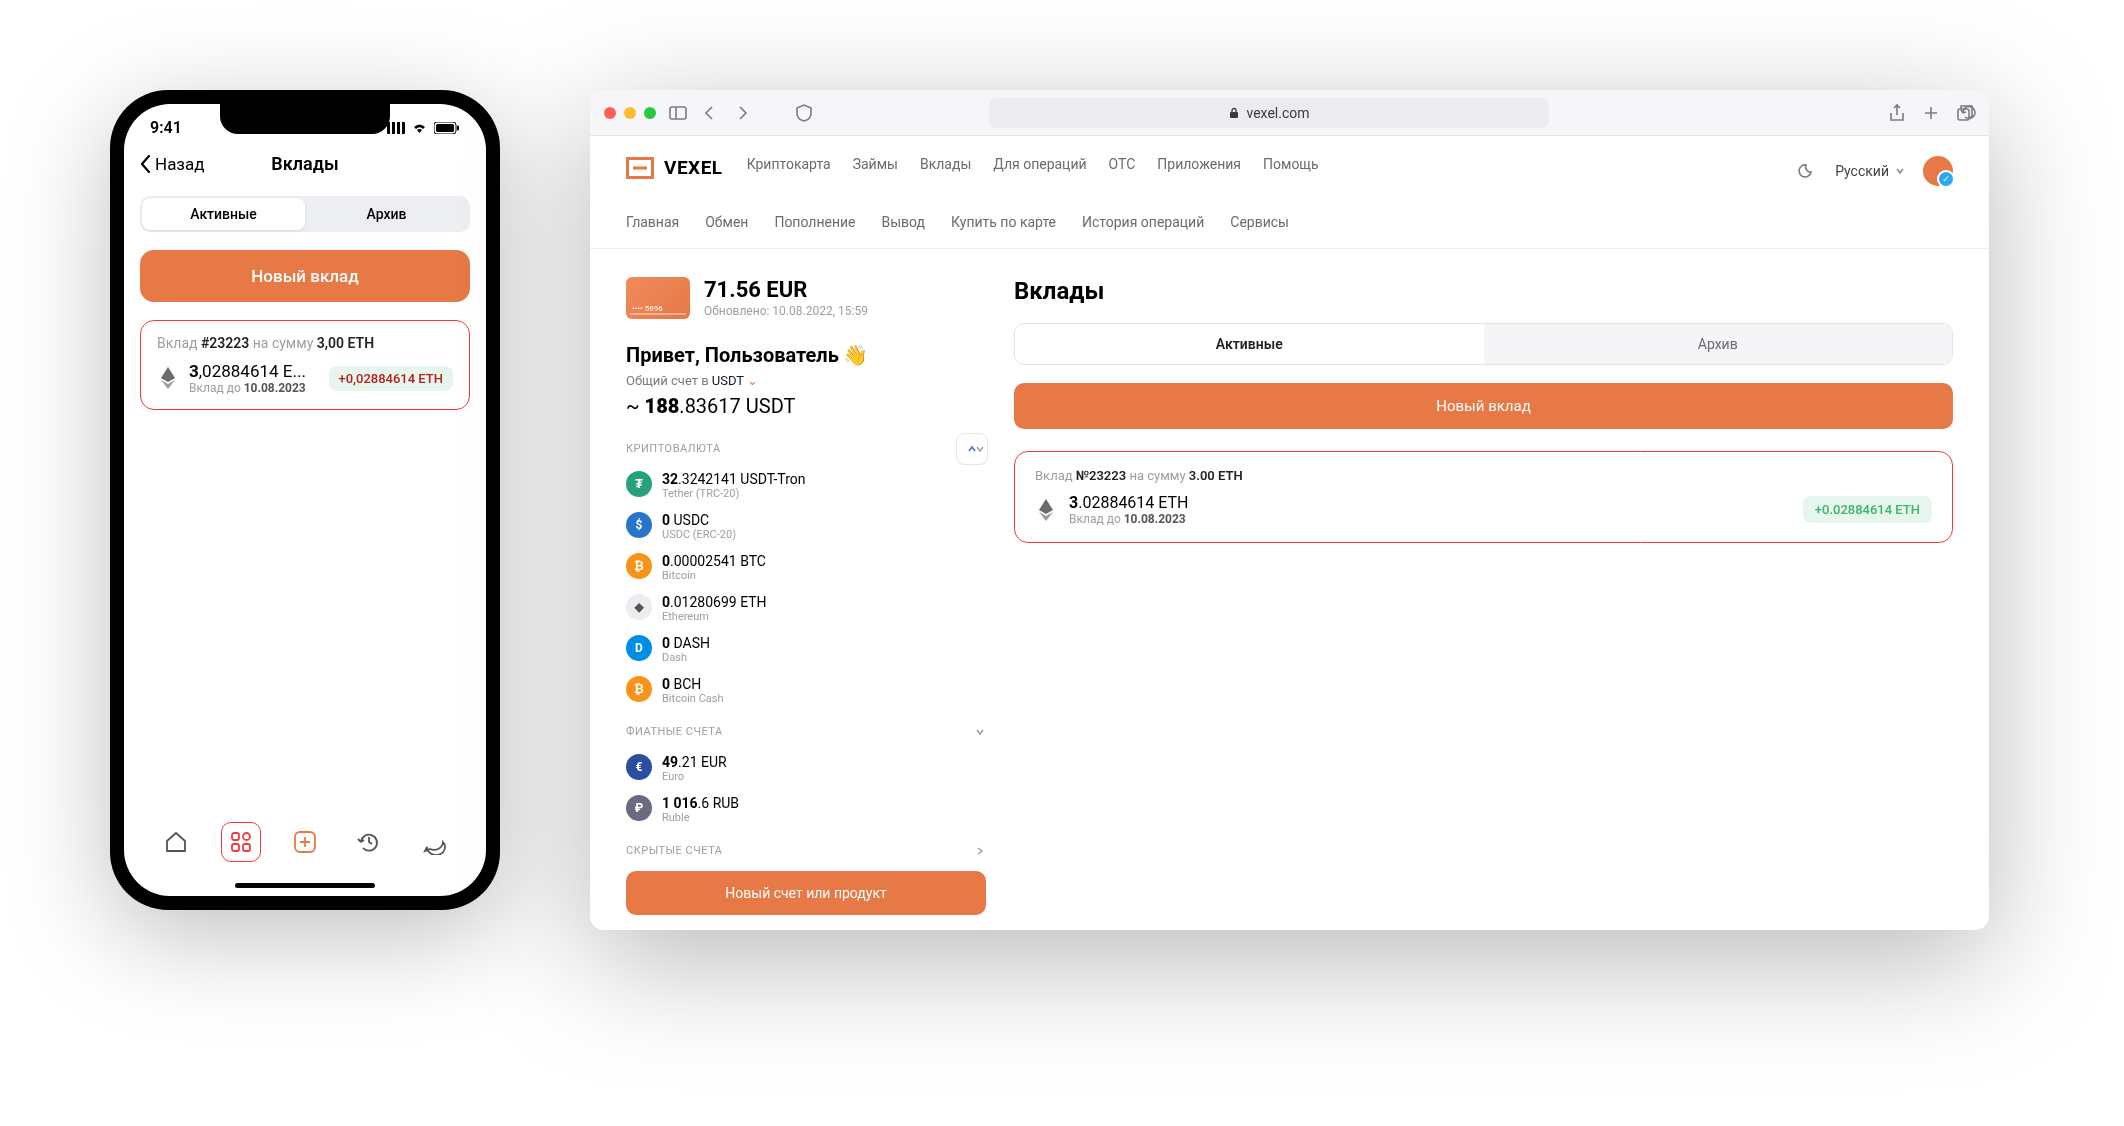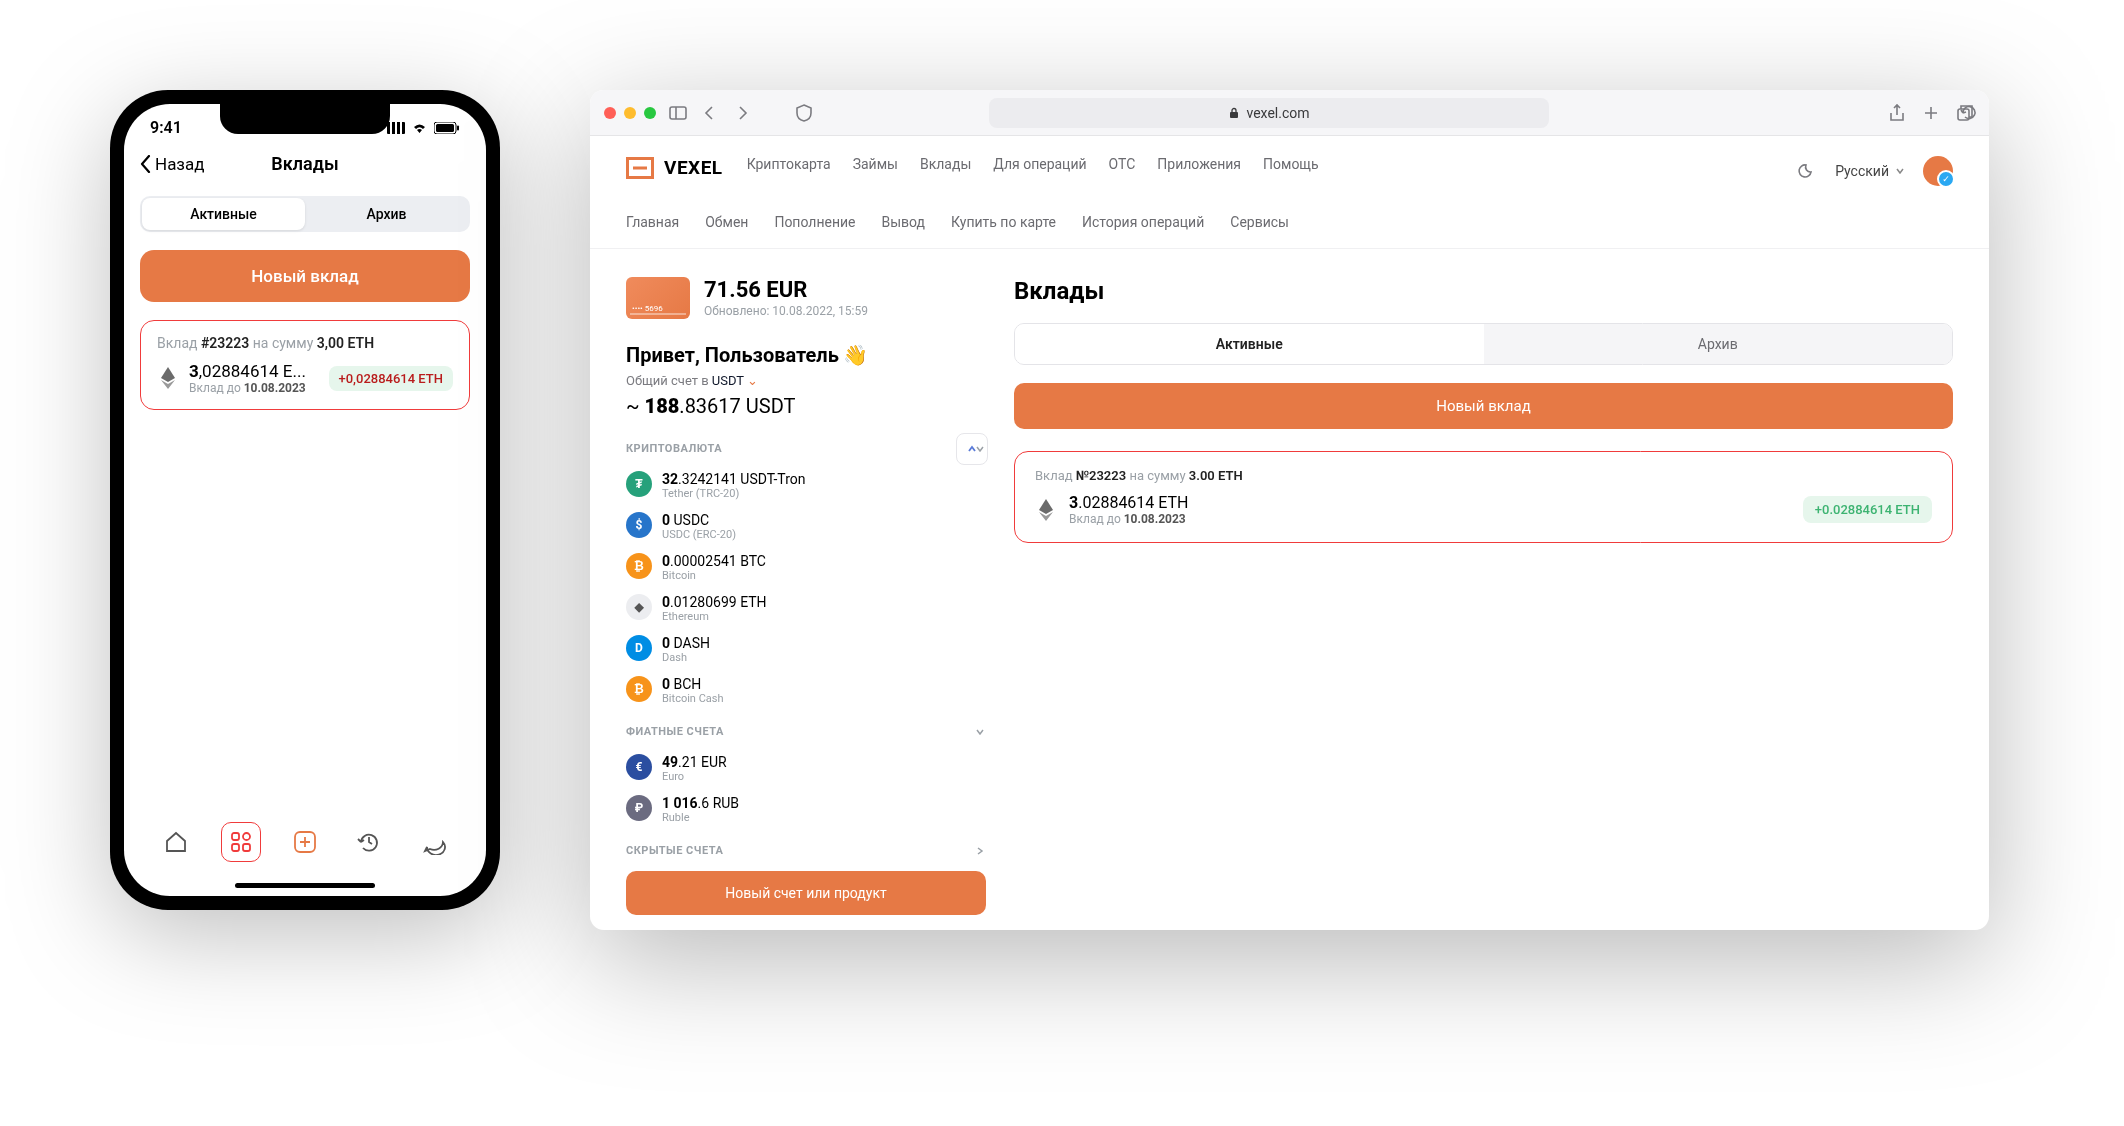--- a/index.html
+++ b/index.html
@@ -82,21 +82,21 @@
 
 .greet{font-size:20px;font-weight:700;margin-bottom:6px}
 .greet-sub{font-size:13px;color:#7b7b80}
 .greet-sub .cur{color:#0f172a}
 .total{font-size:20px;font-weight:700;margin:6px 0 24px}
 .total .tilde{font-weight:400}
 .total .frac{font-weight:400}
 
 .chev-box{position:absolute;right:-2px;top:156px;width:32px;height:32px;border:1px solid #e6e6ea;border-radius:8px;display:flex;align-items:center;justify-content:center;color:#5a7bd8}
 
-.sec-head{display:flex;justify-content:space-between;align-items:center;font-size:11px;color:#9aa0a6;letter-spacing:.5px;font-weight:700;margin:14px 0 10px}
+.sec-head{display:flex;justify-content:space-between;align-items:center;font-size:11px;color:#9aa0a6;letter-spacing:.5px;font-weight:400;margin:14px 0 10px}
 .sec-head svg{width:12px;height:12px}
 
 .asset{display:flex;gap:10px;align-items:flex-start;padding:6px 0}
 .a-ico{width:26px;height:26px;border-radius:50%;flex-shrink:0;display:flex;align-items:center;justify-content:center;color:#fff;font-size:12px;font-weight:700}
 .a-main{font-size:14px}
 .a-main b{font-weight:700}
 .a-main .frac{font-weight:400}
 .a-sub{font-size:11px;color:#9aa0a6}
 
 .new-acc-btn{margin-top:14px;background:#e67945;color:#fff;text-align:center;padding:14px;border-radius:10px;font-size:14px}

